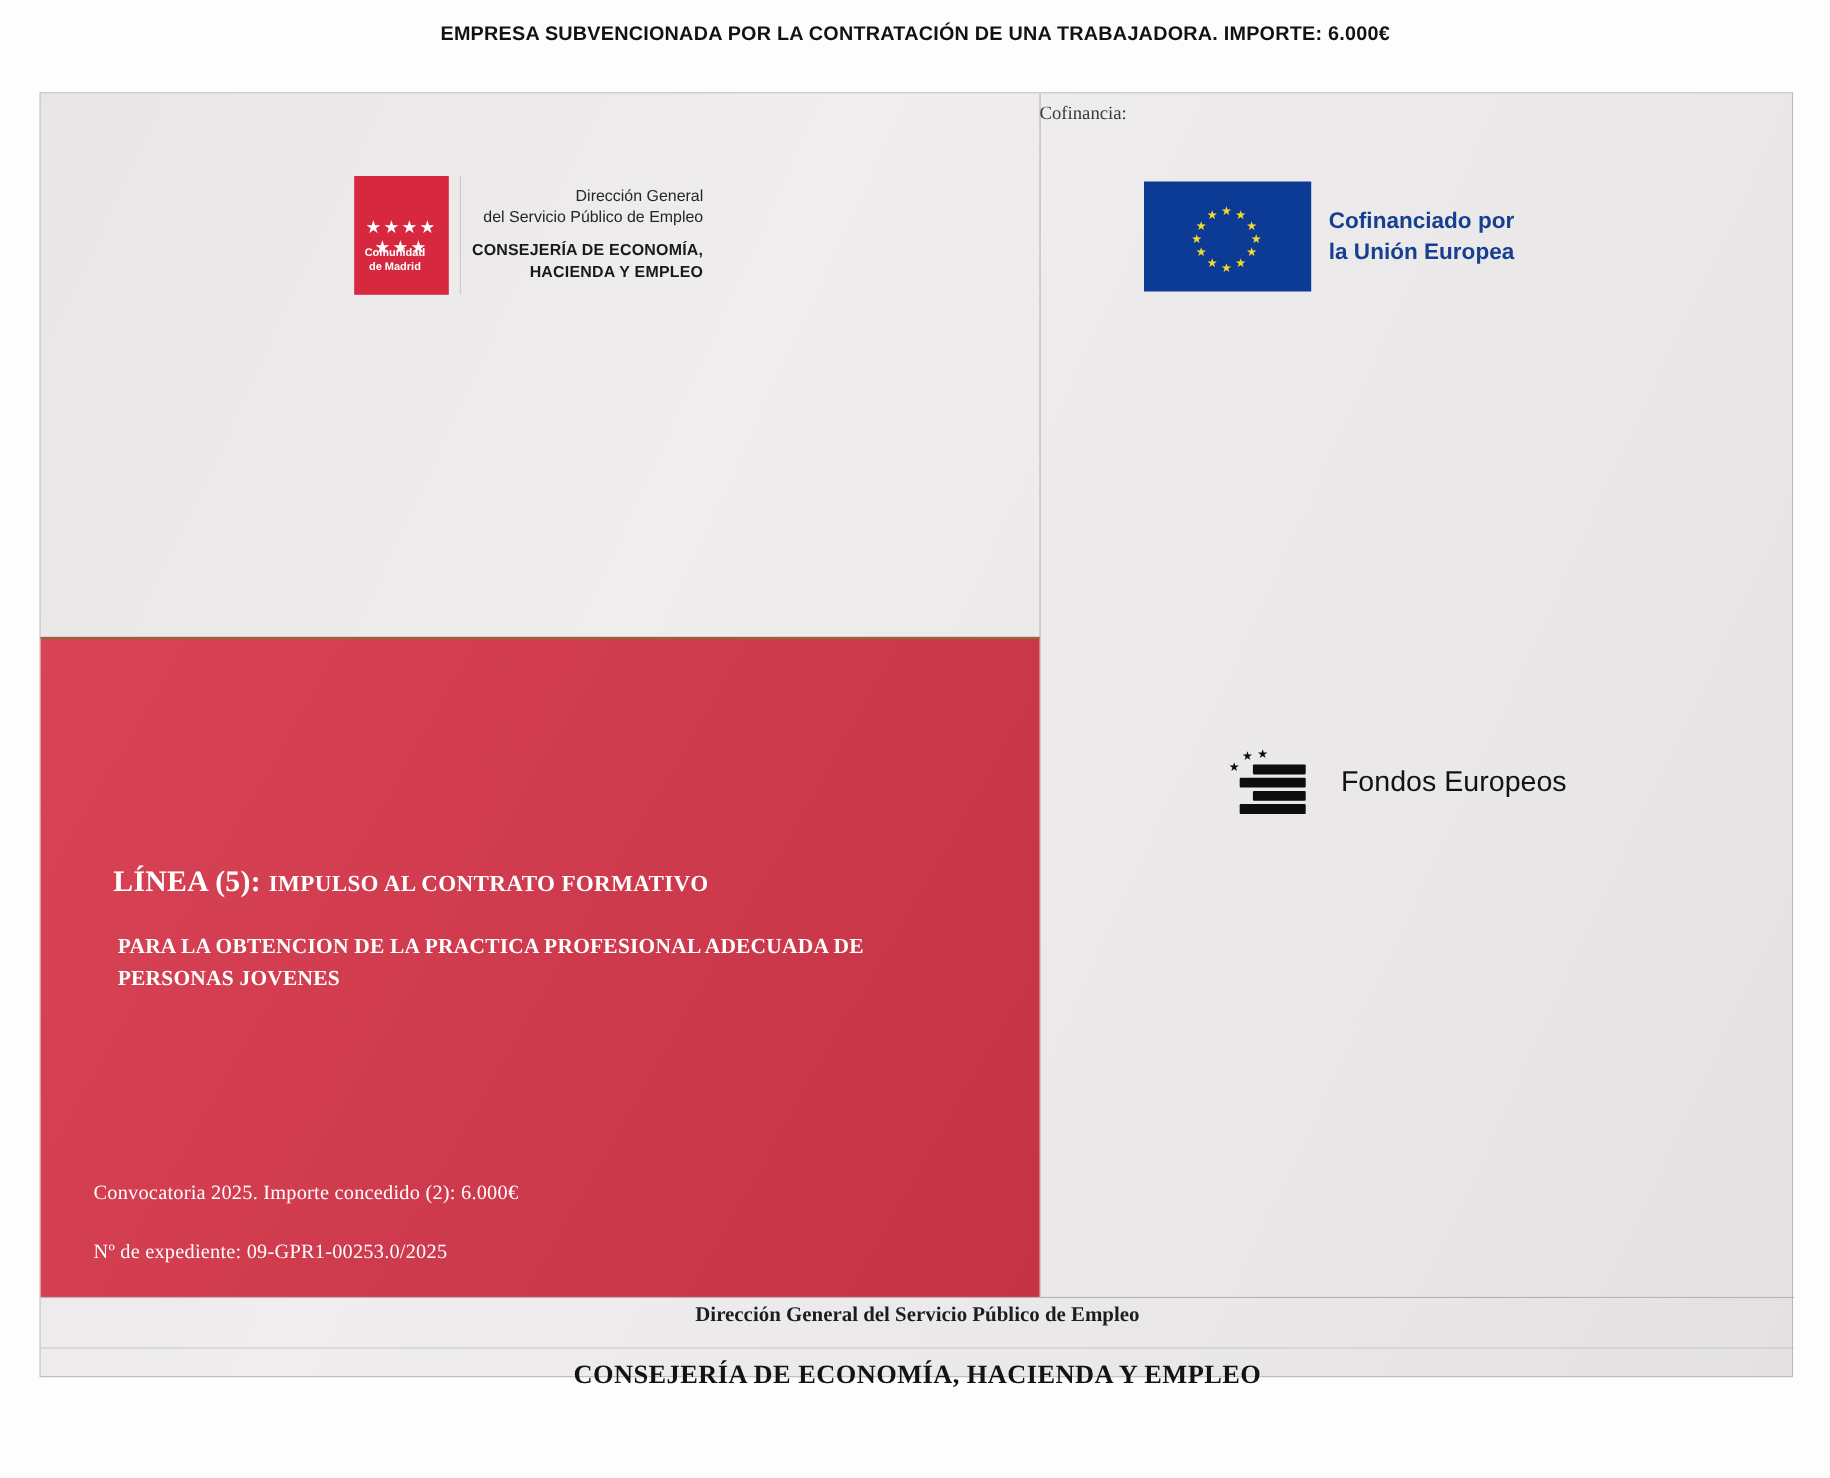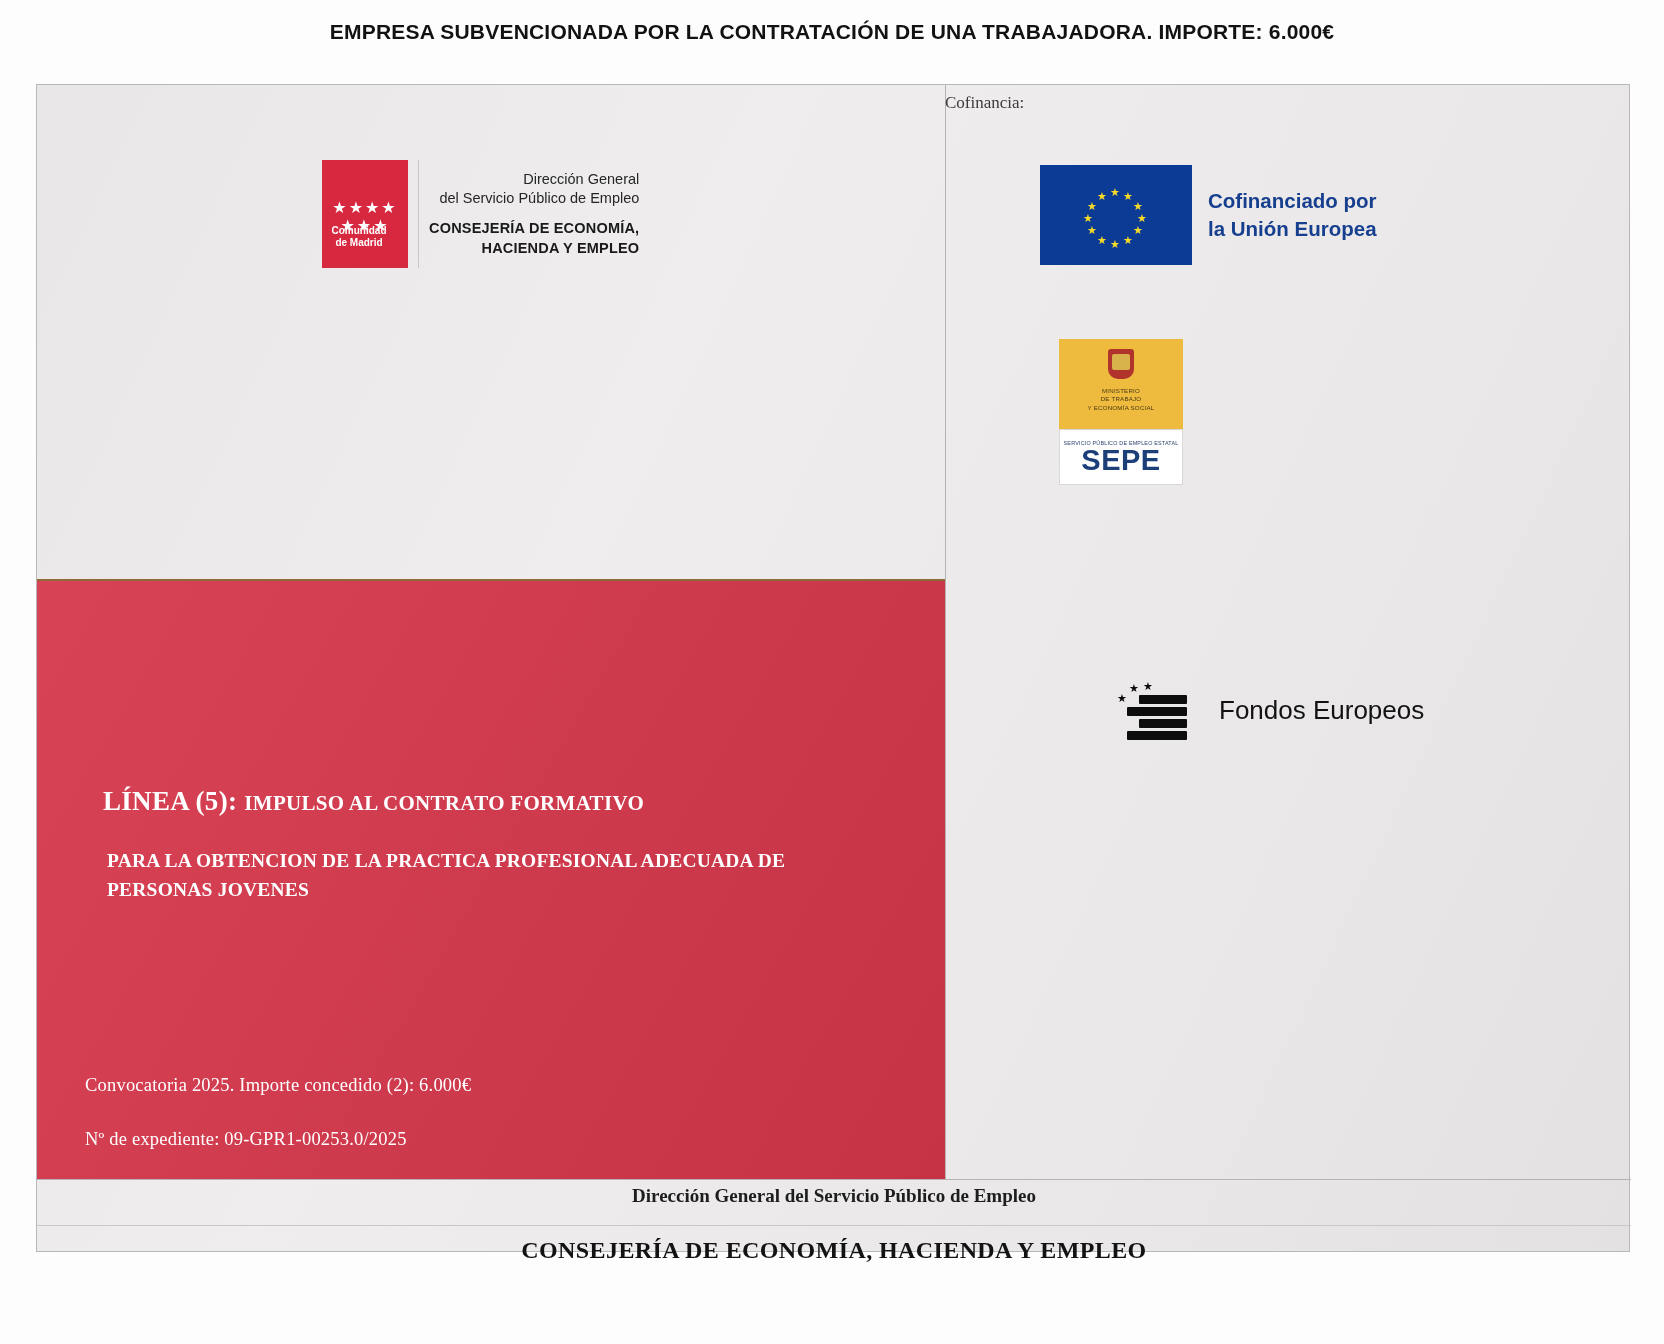--- a/index.html
+++ b/index.html
@@ -20,21 +20,21 @@
     background: #fdfdfd;
   }
 
   
   .headline {
     position: absolute;
     left: 0;
     top: 20px;
     width: 1664px;
     text-align: center;
-    font-size: 21px;
+    font-size: 18px;
     font-weight: bold;
     color: #121212;
     letter-spacing: 0.2px;
     font-family: "Liberation Sans", sans-serif;
   }
 
   
   .poster {
     position: absolute;
     left: 36px;
@@ -436,34 +436,20 @@
           <span class="star" style="left:97px; top:48px;">★</span>
           <span class="star" style="left:93px; top:36px;">★</span>
           <span class="star" style="left:83px; top:26px;">★</span>
         </div>
         <div class="eu-text">
           <div>Cofinanciado por</div>
           <div>la Unión Europea</div>
         </div>
       </div>
 
-      <div class="sepe-block">
-        <div class="sepe-top">
-          <div class="sepe-crest"></div>
-          <div class="sepe-min">
-            <div>MINISTERIO</div>
-            <div>DE TRABAJO</div>
-            <div>Y ECONOMÍA SOCIAL</div>
-          </div>
-        </div>
-        <div class="sepe-bottom">
-          <div class="sepe-small">SERVICIO PÚBLICO DE EMPLEO ESTATAL</div>
-          <div class="sepe-word">SEPE</div>
-        </div>
-      </div>
 
       <div class="fondos-block">
         <div class="fondos-mark">
           <span class="st" style="left:2px; top:12px;">★</span>
           <span class="st" style="left:14px; top:2px;">★</span>
           <span class="st" style="left:28px; top:0px;">★</span>
           <span class="bar" style="left:24px; top:14px; width:48px;"></span>
           <span class="bar" style="left:12px; top:26px; width:60px;"></span>
           <span class="bar" style="left:24px; top:38px; width:48px;"></span>
           <span class="bar" style="left:12px; top:50px; width:60px;"></span>

